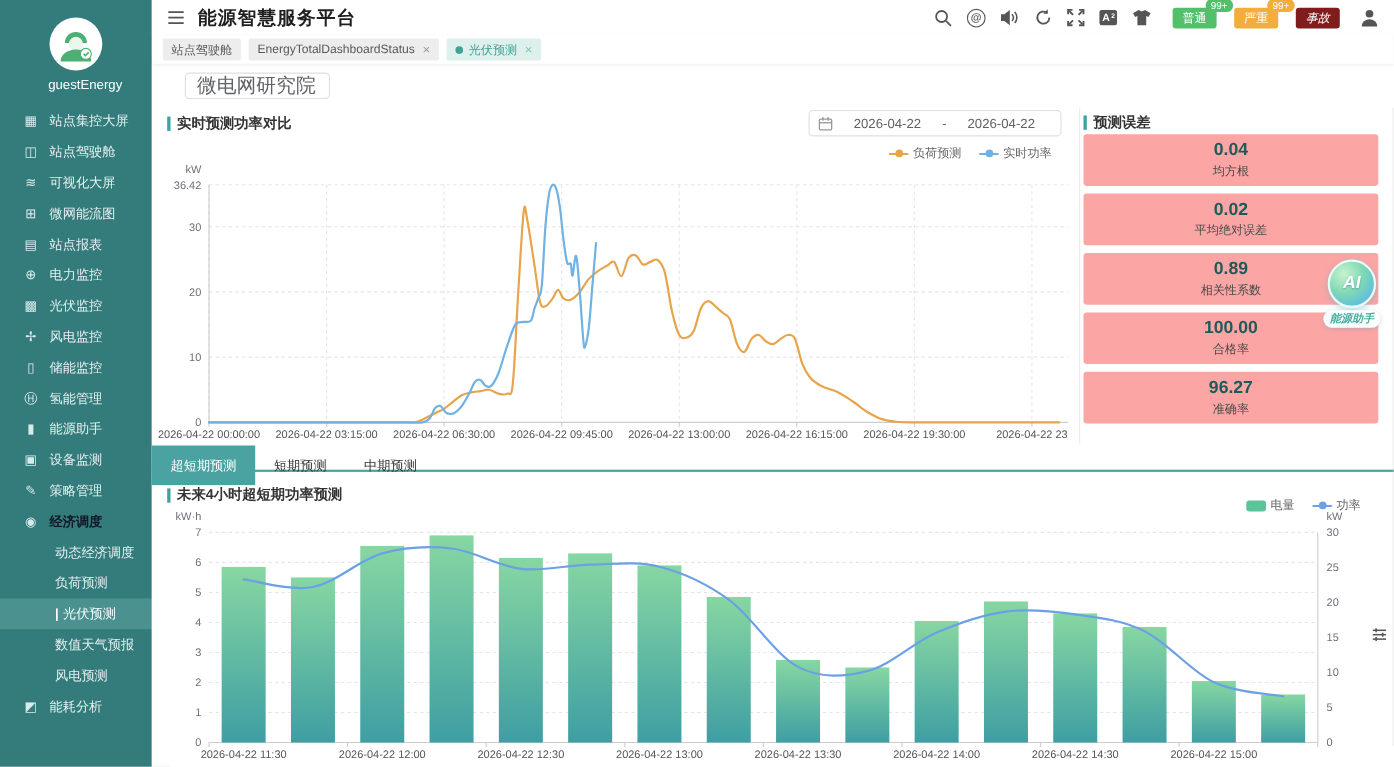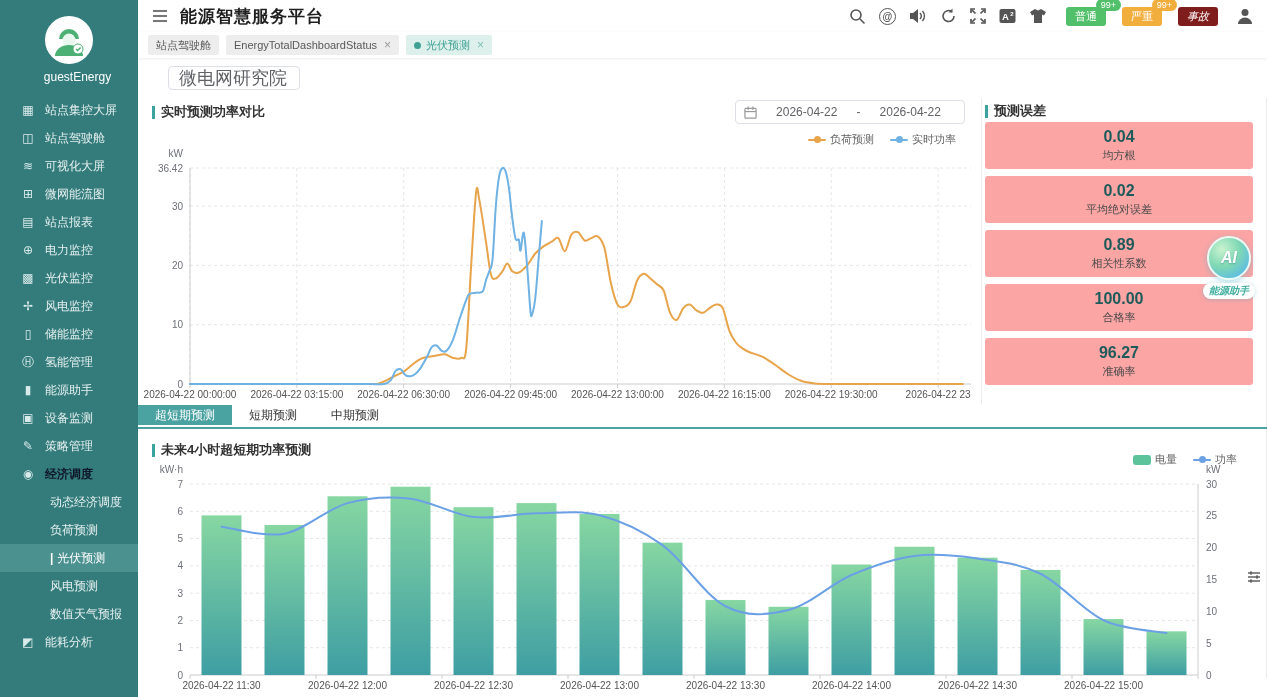--- a/index.html
+++ b/index.html
@@ -64,21 +64,21 @@
 
   .vline { position:absolute; left:843px; top:40px; height:306px; width:1px; background:#ececec; }
   .scrolltrack { position:absolute; right:0px; top:40px; height:580px; width:1px; background:#ebebeb; }
 
   .metric-card { width:268px; height:47px; background:#fca5a5; border-radius:3px; margin-bottom:7px;
     display:flex; flex-direction:column; align-items:center; justify-content:center; }
   .metric-value { font-size:16px; font-weight:bold; color:#1e5a5a; line-height:18px; }
   .metric-label { font-size:11px; color:#4a4a4a; margin-top:2px; }
 
   .subtabs { position:absolute; left:0; top:347px; width:100%; height:24px; border-bottom:2px solid #4aa2a1; display:flex; }
-  .subtab { height:20px; padding:0 17px; font-size:12px; color:#333; display:flex; align-items:center; cursor:pointer; }
+  .subtab { height:36px; padding:0 17px; font-size:12px; color:#333; display:flex; align-items:center; cursor:pointer; }
   .subtab.active { background:#4aa2a1; color:#fff; }
 
   svg { overflow:visible; }
   .tick { font-size:10px; fill:#6e7079; }
   .xtick { font-size:10px; fill:#555; }
   .unit { font-size:10px; fill:#6e7079; }
 
   .chart-wrap { position:absolute; }
 
   .toolbox { position:absolute; right:6px; top:512px; cursor:pointer; }
@@ -177,24 +177,24 @@
         <span>动态经济调度</span>
       </div>
       <div class="nav-sub">
         <span>负荷预测</span>
       </div>
       <div class="nav-sub active">
         <span class="active-mark">|</span>
         <span>光伏预测</span>
       </div>
       <div class="nav-sub">
+        <span>数值天气预报</span>
+      </div>
+      <div class="nav-sub">
         <span>风电预测</span>
-      </div>
-      <div class="nav-sub">
-        <span>数值天气预报</span>
       </div>
       <div class="nav-item">
         <span class="nav-icon">◩</span>
         <span class="nav-label">能耗分析</span>
         <span class="chev">∨</span>
       </div>
     </nav>
 </aside>
 
 <div class="main">

